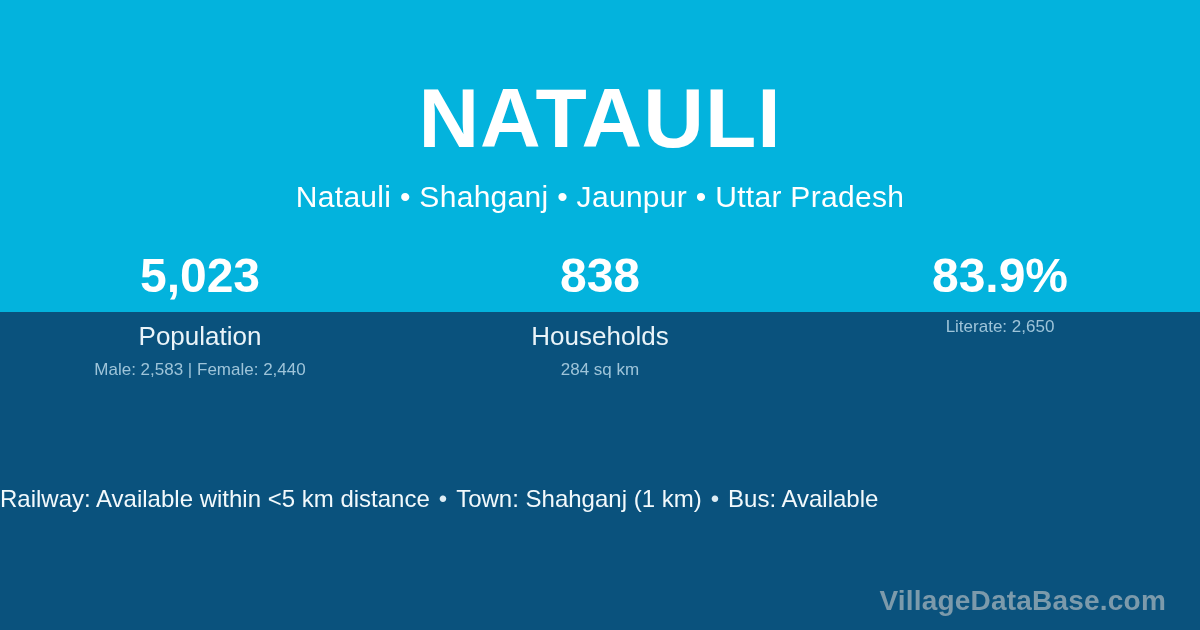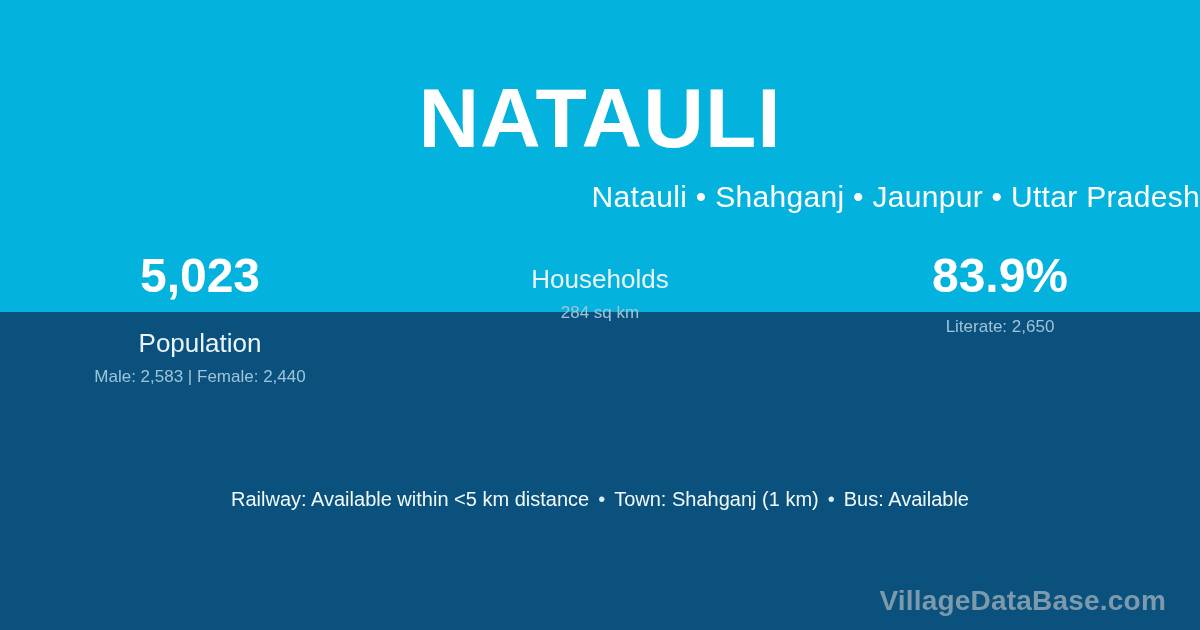--- a/index.html
+++ b/index.html
@@ -51,21 +51,20 @@
     color: #ffffff;
   }
 
   .subtitle {
     margin-top: 20px;
     font-size: 30px;
     font-weight: 400;
     line-height: 1.1;
     letter-spacing: 0.3px;
     color: #ffffff;
-    text-align: right;
   }
 
   
   .stats {
     position: absolute;
     left: 0;
     top: 244px;
     width: 1200px;
     display: flex;
     z-index: 3;
@@ -78,43 +77,42 @@
 
   .stat-value {
     font-size: 48px;
     font-weight: 700;
     line-height: 64px;
     letter-spacing: 0px;
     color: #ffffff;
   }
 
   .stat-label {
-    margin-top: 20px;
+    margin-top: 13px;
     font-size: 26px;
     font-weight: 400;
     line-height: 30px;
     color: #eaf4f9;
   }
 
   .stat-sub {
     margin-top: 9px;
     font-size: 17px;
     font-weight: 400;
     line-height: 20px;
     color: #9ec4d9;
   }
 
   
   .amenities {
     position: absolute;
     left: 0;
     top: 484px;
     width: 1200px;
-    text-align: center;
-    font-size: 20px;
+    font-size: 24px;
     line-height: 30px;
     color: #f2f9fc;
     z-index: 3;
   }
 
   .amenities .dot {
     display: inline-block;
     padding: 0 9px;
     color: #dcecf4;
   }
@@ -146,20 +144,21 @@
 
   <div class="stats">
 
     <div class="stat">
       <div class="stat-value">5,023</div>
       <div class="stat-label">Population</div>
       <div class="stat-sub">Male: 2,583 | Female: 2,440</div>
     </div>
 
     <div class="stat">
+      <div class="stat-value">838</div>
       <div class="stat-label">Households</div>
       <div class="stat-sub">284 sq km</div>
     </div>
 
     <div class="stat">
       <div class="stat-value">83.9%</div>
       <div class="stat-sub">Literate: 2,650</div>
     </div>
 
   </div>

